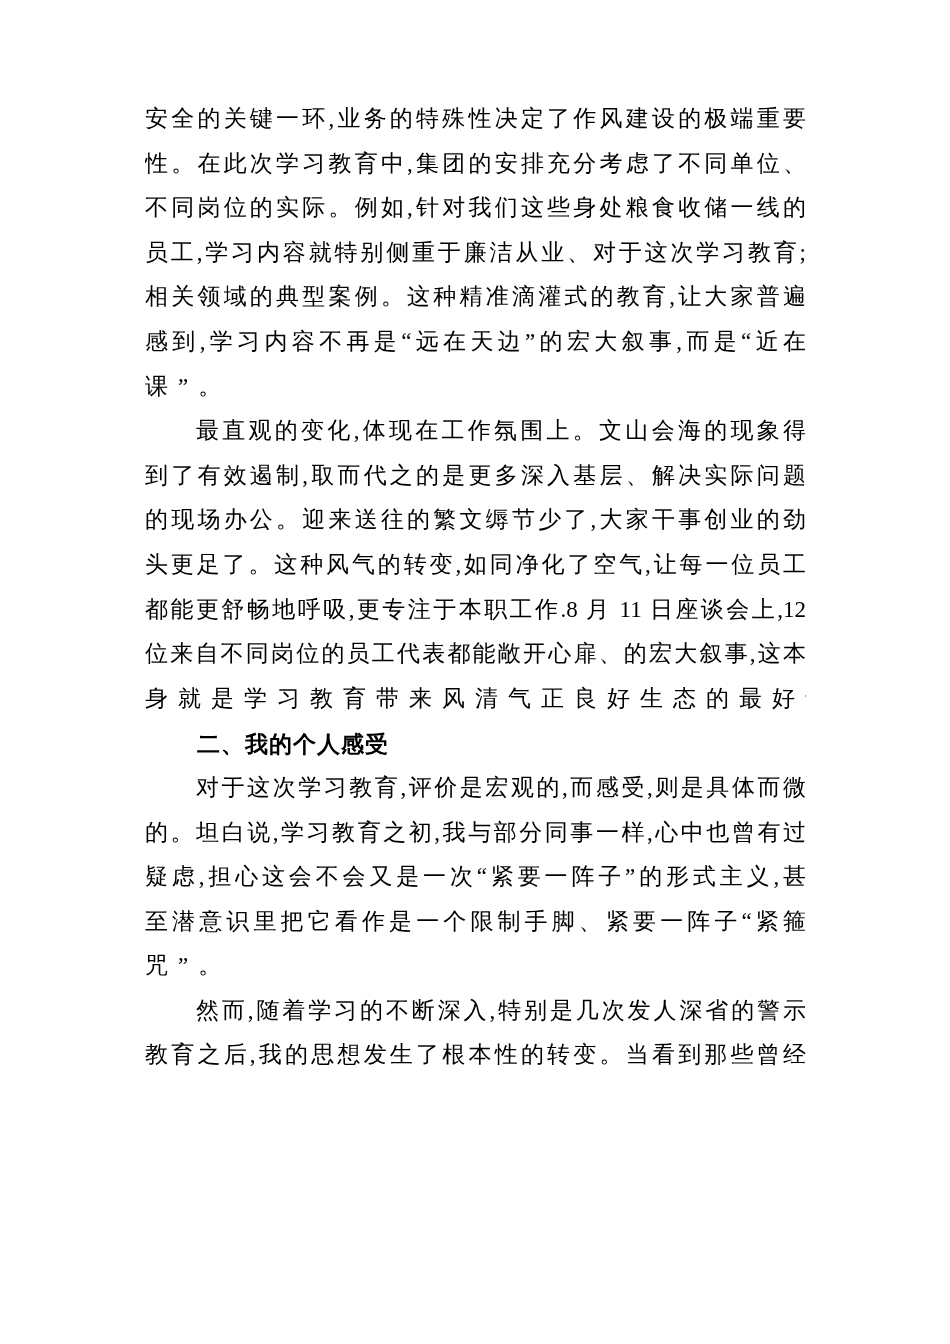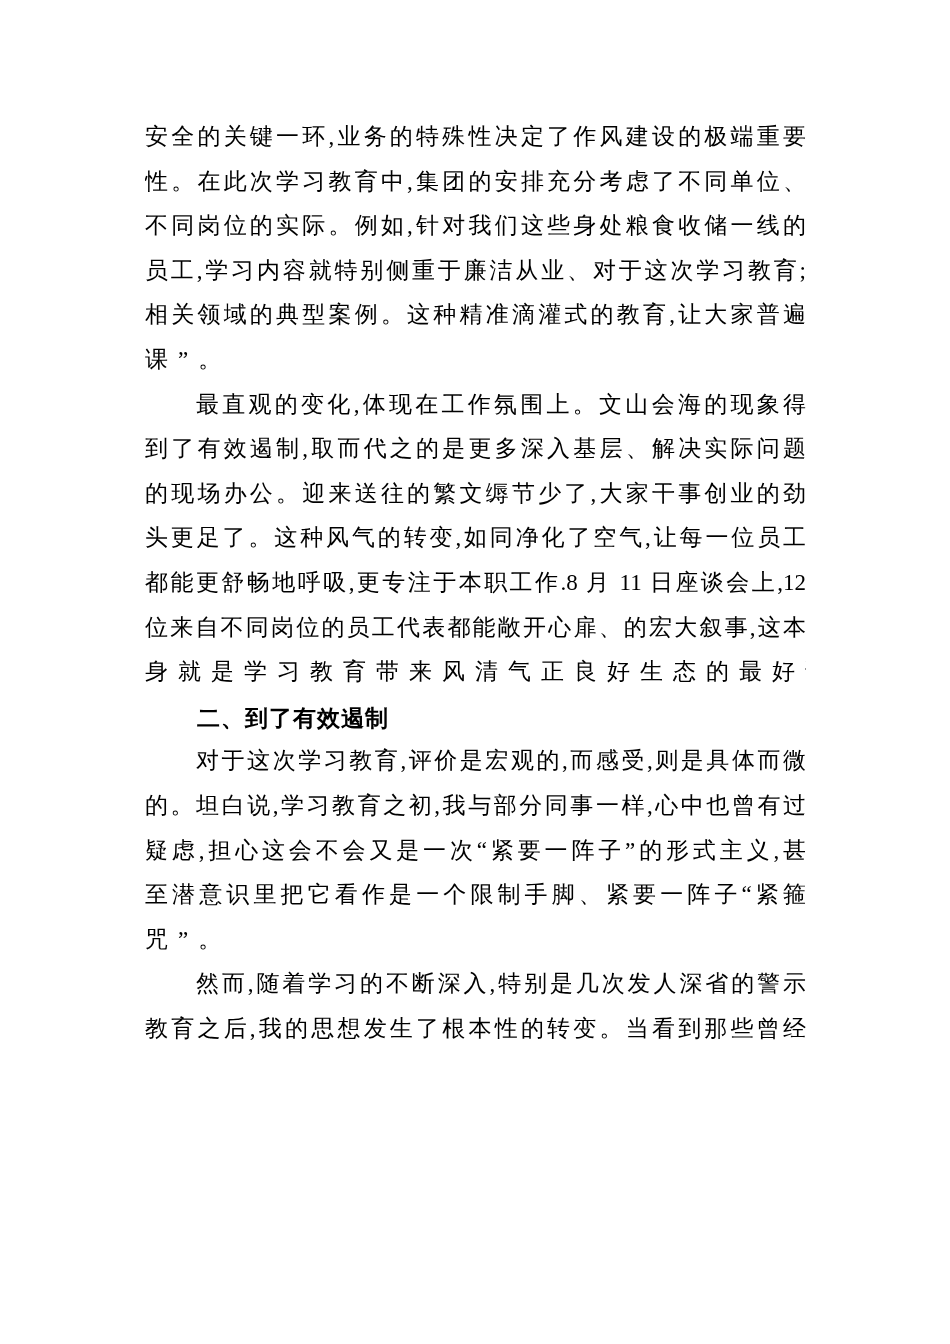--- a/index.html
+++ b/index.html
@@ -11,21 +11,21 @@
     width: 950px;
     height: 1344px;
     position: relative;
     overflow: hidden;
     font-family: "Liberation Serif", "DejaVu Serif", serif;
     color: #000000;
   }
   .page {
     position: absolute;
     left: 145px;
-    top: 115px;
+    top: 97px;
     width: 661px;
   }
   .line {
     height: 44.6px;
     line-height: 44.6px;
     font-size: 23px;
     white-space: nowrap;
     text-align: justify;
     text-align-last: justify;
     letter-spacing: 0px;
@@ -54,34 +54,35 @@
 <body>
 
 <div class="page">
 
   <div>
     <div class="line">安全的关键一环,业务的特殊性决定了作风建设的极端重要</div>
     <div class="line">性。在此次学习教育中,集团的安排充分考虑了不同单位、</div>
     <div class="line">不同岗位的实际。例如,针对我们这些身处粮食收储一线的</div>
     <div class="line">员工,学习内容就特别侧重于廉洁从业、对于这次学习教育;</div>
     <div class="line">相关领域的典型案例。这种精准滴灌式的教育,让大家普遍</div>
+    <div class="line">感到,学习内容不再是“远在天边”的宏大叙事,而是“近在</div>
     <div class="line last">课”。</div>
   </div>
 
   <div>
     <div class="line indent">最直观的变化,体现在工作氛围上。文山会海的现象得</div>
     <div class="line">到了有效遏制,取而代之的是更多深入基层、解决实际问题</div>
     <div class="line">的现场办公。迎来送往的繁文缛节少了,大家干事创业的劲</div>
     <div class="line">头更足了。这种风气的转变,如同净化了空气,让每一位员工</div>
     <div class="line">都能更舒畅地呼吸,更专注于本职工作.8 月 11 日座谈会上,12</div>
     <div class="line">位来自不同岗位的员工代表都能敞开心扉、的宏大叙事,这本</div>
     <div class="line last">身就是学习教育带来风清气正良好生态的最好证明。</div>
   </div>
 
-  <div class="heading">二、到了有效遏制</div>
+  <div class="heading">二、我的个人感受</div>
 
   <div>
     <div class="line indent">对于这次学习教育,评价是宏观的,而感受,则是具体而微</div>
     <div class="line">的。坦白说,学习教育之初,我与部分同事一样,心中也曾有过</div>
     <div class="line">疑虑,担心这会不会又是一次“紧要一阵子”的形式主义,甚</div>
     <div class="line">至潜意识里把它看作是一个限制手脚、紧要一阵子“紧箍</div>
     <div class="line last">咒”。</div>
   </div>
 
   <div>

